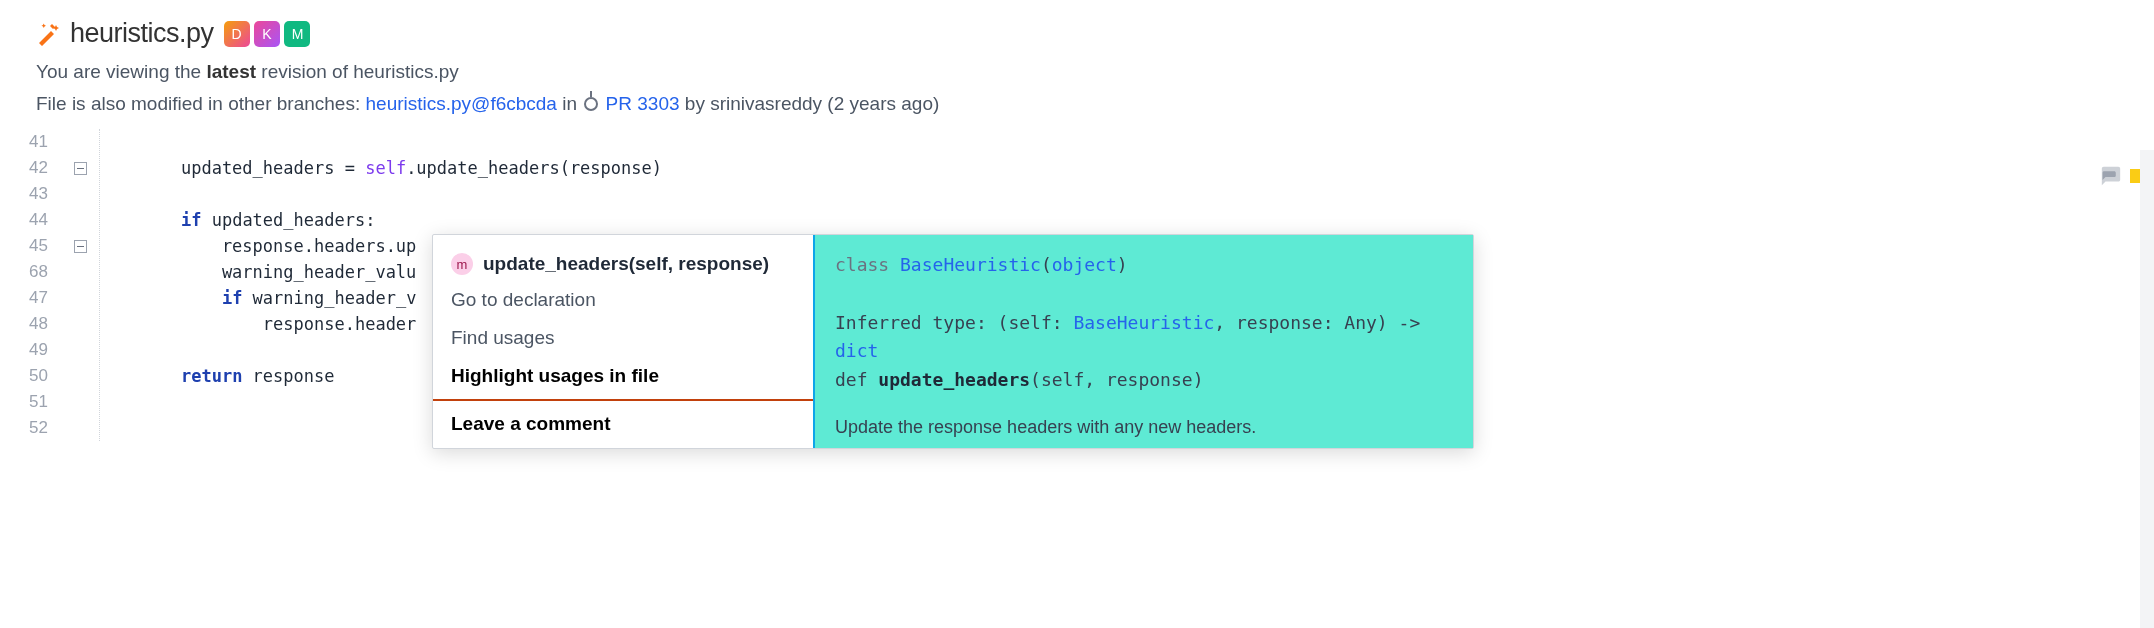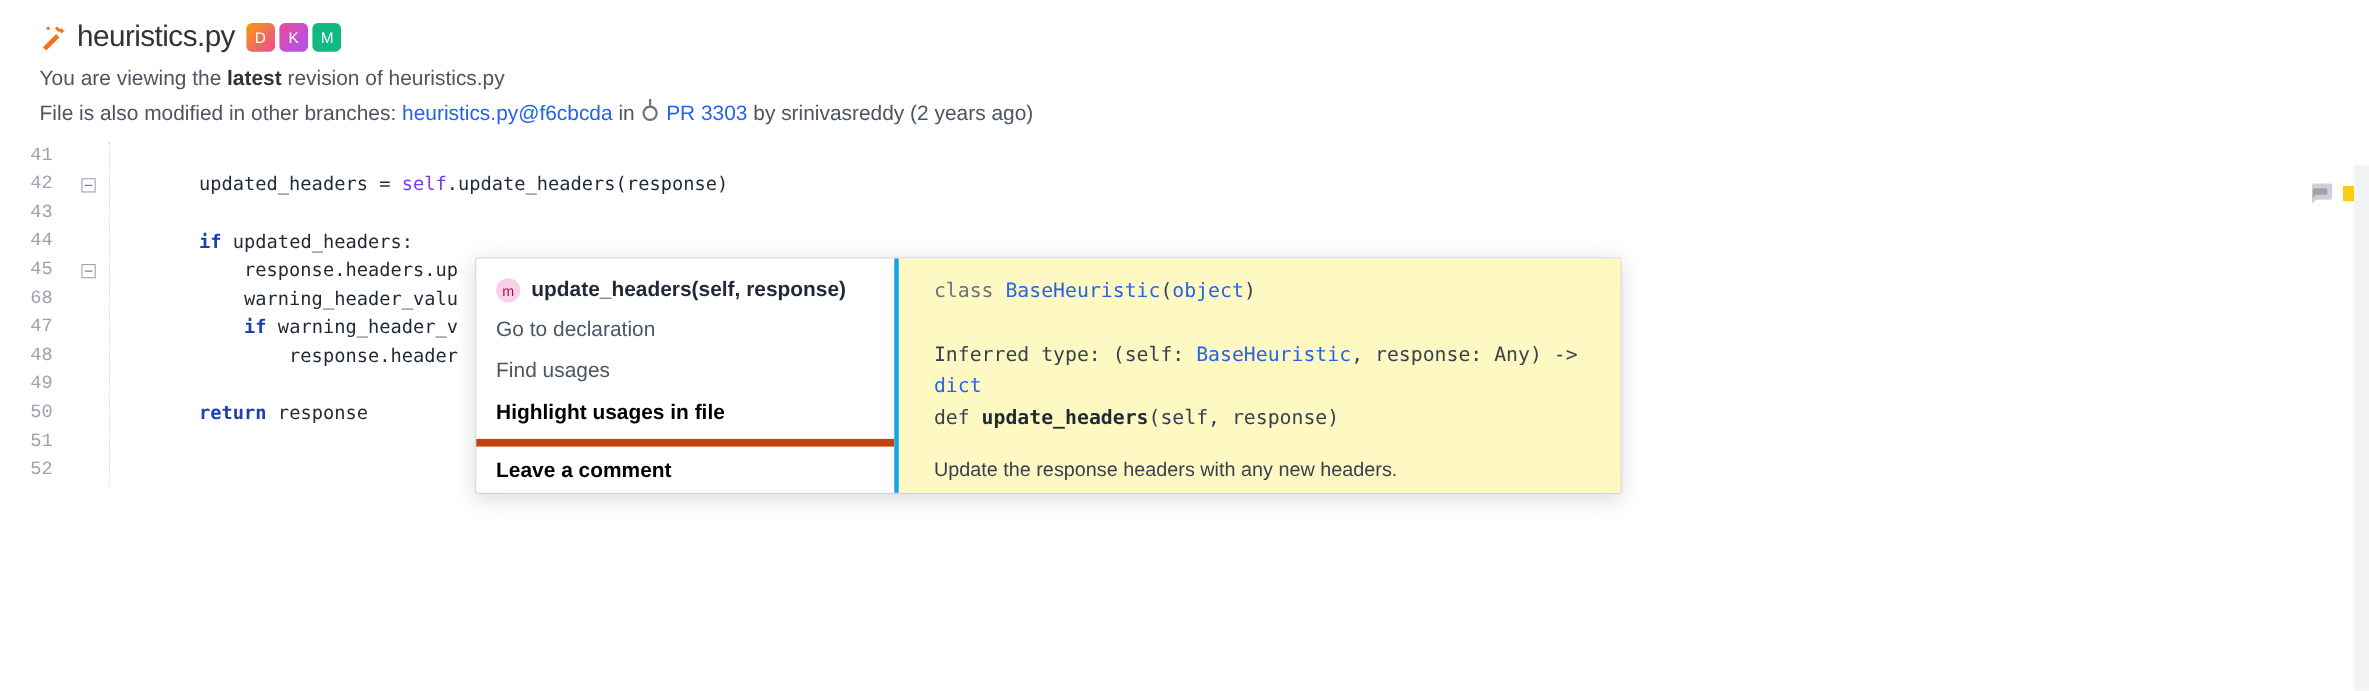--- a/index.html
+++ b/index.html
@@ -17,40 +17,40 @@
 .info-line { font-size: 19px; color: #4b5563; margin-bottom: 10px; }
 .info-line .bold { font-weight: 700; color: #333; }
 
 .branch-line { font-size: 19px; color: #4b5563; }
 .link { color: #2563eb; cursor: pointer; }
 .pr-icon { display: inline-block; width: 14px; height: 14px; border: 2px solid #6b7280; border-radius: 50%; position: relative; vertical-align: -1px; margin: 0 2px; }
 .pr-icon::after { content: ""; position: absolute; width: 2px; height: 6px; background: #6b7280; top: -8px; left: 4px; }
 
 .editor { display: flex; position: relative; margin-top: 6px; }
 .gutter { width: 56px; text-align: right; padding-right: 8px; }
-.gutter .ln { height: 26px; line-height: 26px; font-family: Liberation Mono, monospace; font-size: 17px; color: #9ca3af; }
+.gutter .ln { height: 26px; line-height: 26px; font-family: Liberation Sans, sans-serif; font-size: 17px; color: #9ca3af; }
 .fold-col { width: 44px; position: relative; border-right: 1px dotted #d1d5db; }
 .fold-mark { position: absolute; left: 18px; width: 13px; height: 13px; border: 1px solid #9ca3af; background: #fff; display: flex; align-items: center; justify-content: center; cursor: pointer; }
 .fold-mark::before, .fold-mark::after { content: ""; position: absolute; background: #6b7280; }
 .fold-mark::before { width: 7px; height: 1px; }
 
 .code-col { flex: 1; font-family: "SF Mono", Menlo, Consolas, monospace; font-size: 17px; position: relative; }
 .code-line { height: 26px; line-height: 26px; white-space: pre; padding-left: 40px; color: #1f2937; }
 .kw { color: #1e40af; font-weight: 700; }
 .self { color: #7c3aed; }
 
 .popup { position: absolute; top: 234px; left: 432px; width: 1042px; height: 215px; background: #fff; border: 1px solid #d1d5db; border-radius: 2px; box-shadow: 0 4px 20px rgba(0,0,0,0.15); display: flex; z-index: 10; }
 .popup-menu { width: 380px; padding: 12px 0; }
 .menu-title { display: flex; align-items: center; gap: 10px; padding: 6px 18px; font-size: 19px; font-weight: 700; color: #1f2937; }
 .m-badge { width: 22px; height: 22px; border-radius: 50%; background: #fbcfe8; color: #9d174d; display: inline-flex; align-items: center; justify-content: center; font-size: 13px; font-weight: 500; }
 .menu-item { padding: 8px 18px; font-size: 19px; color: #4b5563; cursor: pointer; }
 .menu-item.bold { font-weight: 700; color: #000000; }
-.menu-item.sep { border-top: 7px solid #c2410c; margin-top: 4px; padding-top: 12px; }
+.menu-item.sep { border-top: 2px solid #c2410c; margin-top: 4px; padding-top: 12px; }
 
-.doc-panel { flex: 1; background: #fef9c3; border-left: 4px solid #0ea5e9; padding: 16px 32px; font-family: "SF Mono", Menlo, Consolas, monospace; font-size: 18px; line-height: 1.6; color: #374151; }
+.doc-panel { flex: 1; background: #5eead4; border-left: 2px solid #0ea5e9; padding: 16px 20px; font-family: "SF Mono", Menlo, Consolas, monospace; font-size: 18px; line-height: 1.6; color: #374151; }
 .doc-panel .kw2 { color: #6b7280; }
 .doc-panel .type { color: #2563eb; }
 .doc-panel .fn { font-weight: 700; color: #1f2937; }
 .doc-panel .desc { font-family: -apple-system, BlinkMacSystemFont, sans-serif; font-size: 18px; margin-top: 18px; color: #374151; }
 
 .right-indicators { position: absolute; top: 165px; right: 10px; display: flex; align-items: center; gap: 8px; }
 .chat-icon { width: 22px; height: 22px; color: #9ca3af; }
 .status-sq { width: 14px; height: 14px; background: #facc15; }
 .scrollbar-track { position: absolute; right: 0; top: 150px; bottom: 0; width: 14px; background: #f3f4f6; }
 </style>

